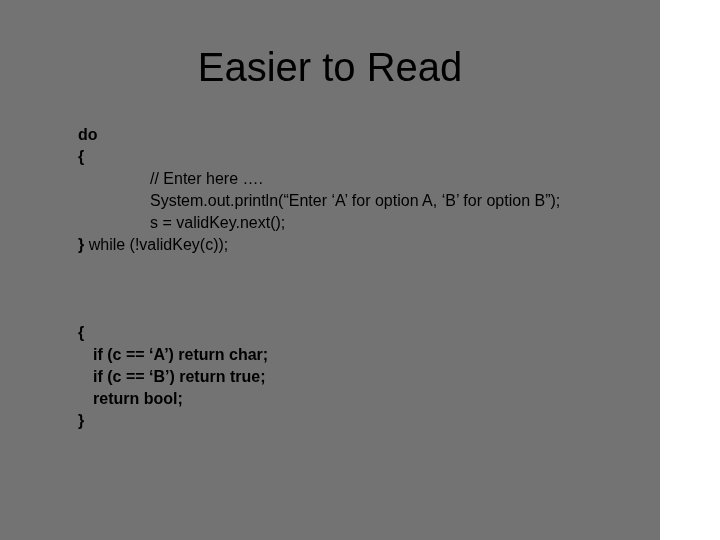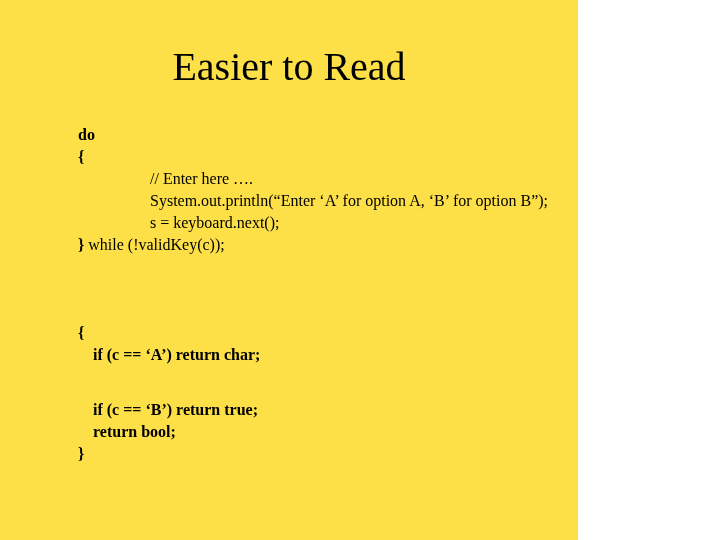--- a/index.html
+++ b/index.html
@@ -2,25 +2,25 @@
 <html><head>
 <meta charset="utf-8">
 <style>
   html, body {
     margin: 0;
     padding: 0;
     background: #ffffff;
   }
   .slide {
     position: relative;
-    width: 578px;
+    width: 660px;
     height: 540px;
-    background: #fde047;
+    background: #737373;
     color: #000000;
-    font-family: Liberation Serif, serif;
+    font-family: Liberation Sans, sans-serif;
     overflow: hidden;
   }
   .slide-title {
     position: absolute;
     top: 44px;
     left: 0;
     width: 100%;
     text-align: center;
     font-size: 40px;
     line-height: 46px;
@@ -48,24 +48,24 @@
 <body>
 
 <div class="slide">
   <div class="slide-title">Easier to Read</div>
 
   <div class="code-block">
       <div class="code-line" style="padding-left: 0px;"><span class="code-seg-bold">do</span></div>
       <div class="code-line" style="padding-left: 0px;"><span class="code-seg-bold">{</span></div>
       <div class="code-line" style="padding-left: 72px;"><span class="">// Enter here ….</span></div>
       <div class="code-line" style="padding-left: 72px;"><span class="">System.out.println(“Enter ‘A’ for option A, ‘B’ for option B”);</span></div>
-      <div class="code-line" style="padding-left: 72px;"><span class="">s = keyboard.next();</span></div>
+      <div class="code-line" style="padding-left: 72px;"><span class="">s = validKey.next();</span></div>
       <div class="code-line" style="padding-left: 0px;"><span class="code-seg-bold">} </span><span class="">while (!validKey(c));</span></div>
       <div class="code-line" style="padding-left: 0px;">&nbsp;</div>
       <div class="code-line" style="padding-left: 0px;">&nbsp;</div>
       <div class="code-line" style="padding-left: 0px;">&nbsp;</div>
       <div class="code-line" style="padding-left: 0px;"><span class="code-seg-bold">{</span></div>
       <div class="code-line" style="padding-left: 15px;"><span class="code-seg-bold">if (c == ‘A’) return char;</span></div>
-      <div class="code-line" style="padding-left: 15px; margin-top: 33px;"><span class="code-seg-bold">if (c == ‘B’) return true;</span></div>
+      <div class="code-line" style="padding-left: 15px;"><span class="code-seg-bold">if (c == ‘B’) return true;</span></div>
       <div class="code-line" style="padding-left: 15px;"><span class="code-seg-bold">return bool;</span></div>
       <div class="code-line" style="padding-left: 0px;"><span class="code-seg-bold">}</span></div>
     </div>
 </div>
 
 </body></html>

